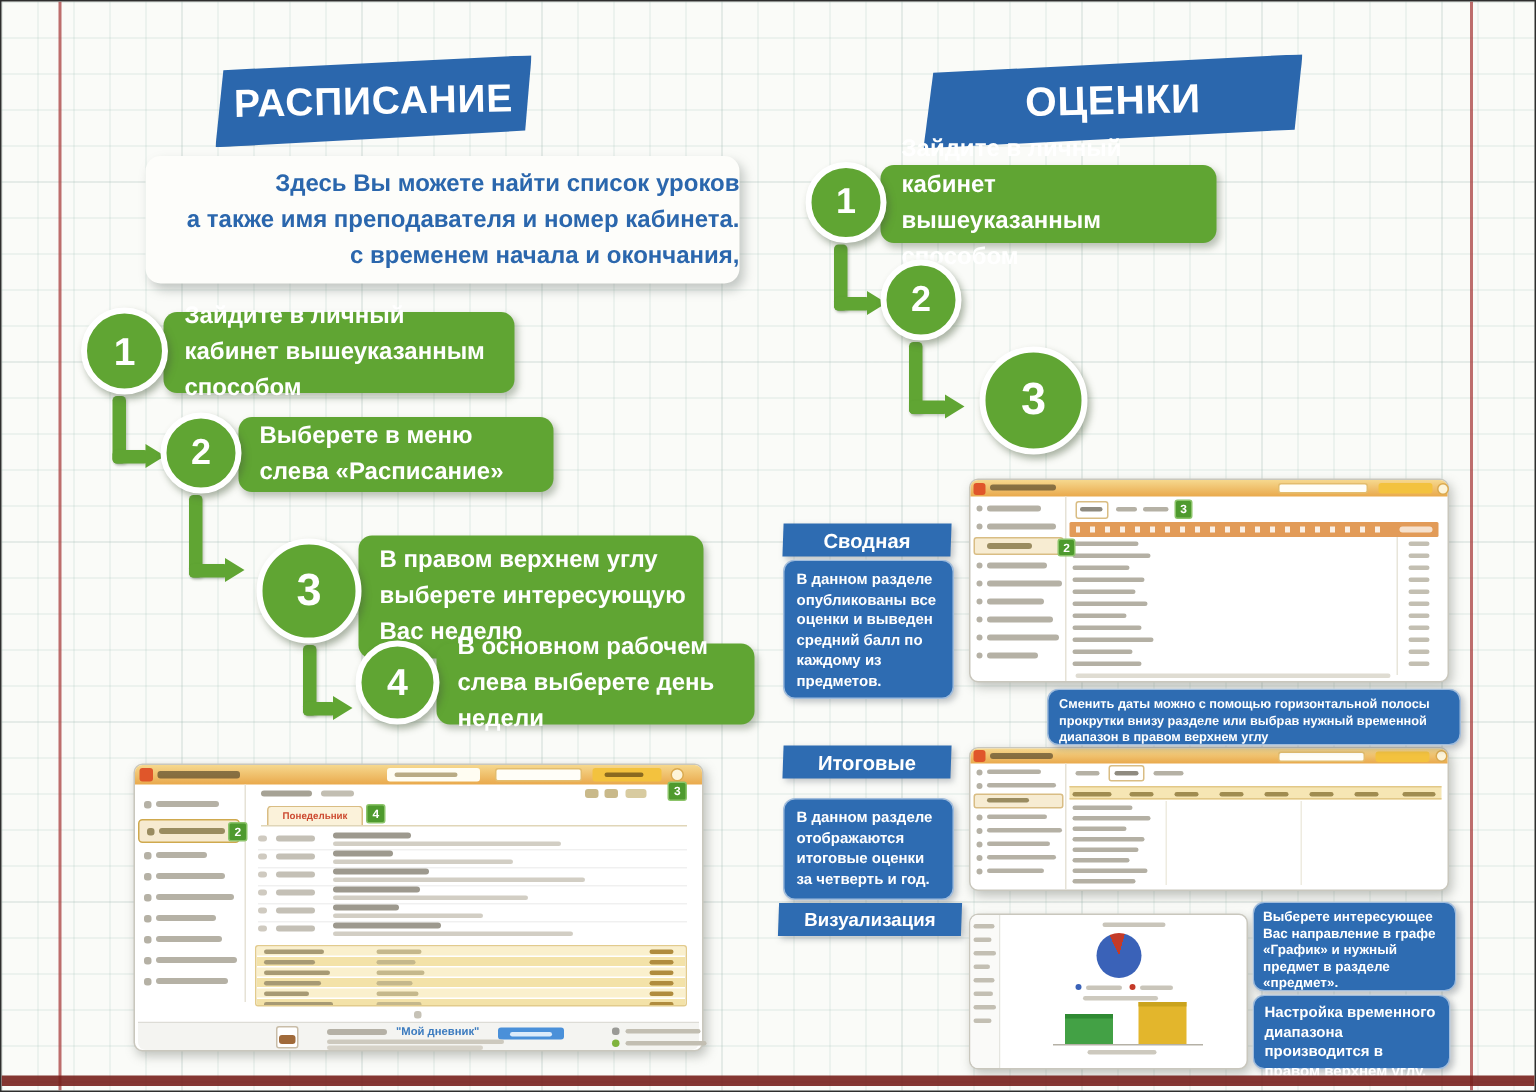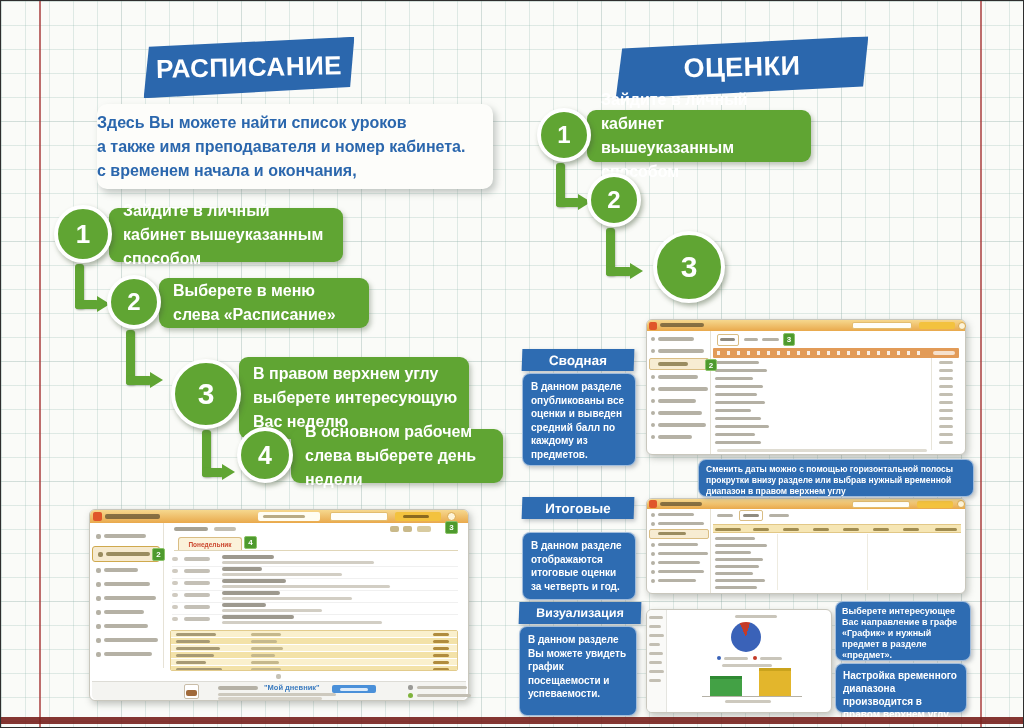--- a/index.html
+++ b/index.html
@@ -15,21 +15,21 @@
       linear-gradient(90deg,rgba(110,130,125,.12) 1px,transparent 1px);
     background-size:24px 24px,24px 24px,120px 120px,120px 120px;
     border:1px solid #2e2e2e;}
   .abs{position:absolute}
   .vline{position:absolute;top:0;bottom:0;width:2px;background:rgba(168,62,62,.75);z-index:1}
   .banner-blue{position:absolute;background:#2b67ad;color:#fff;font-weight:bold;letter-spacing:.5px;
     display:flex;align-items:center;justify-content:center;z-index:2;
     box-shadow:2px 4px 6px rgba(80,90,100,.35)}
   .intro{position:absolute;background:#fdfdfa;border-radius:10px;z-index:2;
     box-shadow:3px 4px 7px rgba(110,120,115,.4);color:#2b67ad;font-weight:bold;
-    display:flex;flex-direction:column;justify-content:center;text-align:left;line-height:1.5}
+    display:flex;flex-direction:column;justify-content:center;text-align:right;line-height:1.5}
   .circle{position:absolute;background:#60a533;border:4px solid #fff;border-radius:50%;
     color:#fff;font-weight:bold;display:flex;align-items:center;justify-content:center;
     box-shadow:2px 3px 5px rgba(70,90,60,.45);z-index:4}
   .gbanner{position:absolute;background:#60a533;border-radius:9px;color:#fff;font-weight:bold;
     display:flex;align-items:center;box-shadow:2px 3px 5px rgba(70,90,60,.35);z-index:3;
     line-height:1.5;padding-left:14px;padding-right:10px;font-size:16px}
   .abar{position:absolute;background:#60a533;border-radius:3px;z-index:2;box-shadow:1px 1px 2px rgba(70,90,60,.3)}
   .ahead{position:absolute;width:0;height:0;border-top:8px solid transparent;border-bottom:8px solid transparent;border-left:13px solid #60a533;z-index:2}
   .shot{position:absolute;background:#fff;border:1px solid #c9c7bd;border-radius:6px;z-index:2;
     box-shadow:2px 3px 7px rgba(100,105,98,.4)}
@@ -395,23 +395,20 @@
     <div class="sm" style="left:68px;top:73px;width:38px;height:3px;background:#b4b0a4"></div>
     <div class="sm" style="left:68px;top:80px;width:50px;height:3px;background:#b4b0a4"></div>
     <div class="sm" style="left:68px;top:87px;width:42px;height:3px;background:#b4b0a4"></div>
     <div class="abs" style="left:130px;top:35px;width:1px;height:56px;background:#eeebe0"></div>
     <div class="abs" style="left:220px;top:35px;width:1px;height:56px;background:#eeebe0"></div>
   </div>
 
   <div class="seclabel" style="left:518px;top:601px;width:122px;height:22px;font-size:12.5px">
     <span>Визуализация</span>
   </div>
-  <div class="bluebox" style="left:518px;top:625px;width:118px;height:90px;font-size:10px;line-height:1.35;padding:6px 8px">
-    <span>В данном разделе Вы можете увидеть график посещаемости и успеваемости.</span>
-  </div>
 
   <div class="shot" style="left:645px;top:608px;width:186px;height:104px">
     <div class="abs" style="left:0;top:0;width:20px;height:102px;background:#fafaf8;border-right:1px solid #e5e5e0;border-radius:5px 0 0 5px">
       <div class="sm" style="left:2px;top:6px;width:14px;height:2.5px;background:#c3bfb3"></div>
       <div class="sm" style="left:2px;top:15px;width:12px;height:2.5px;background:#c3bfb3"></div>
       <div class="sm" style="left:2px;top:24px;width:15px;height:2.5px;background:#c3bfb3"></div>
       <div class="sm" style="left:2px;top:33px;width:11px;height:2.5px;background:#c3bfb3"></div>
       <div class="sm" style="left:2px;top:42px;width:14px;height:2.5px;background:#c3bfb3"></div>
       <div class="sm" style="left:2px;top:51px;width:13px;height:2.5px;background:#c3bfb3"></div>
       <div class="sm" style="left:2px;top:60px;width:15px;height:2.5px;background:#c3bfb3"></div>

